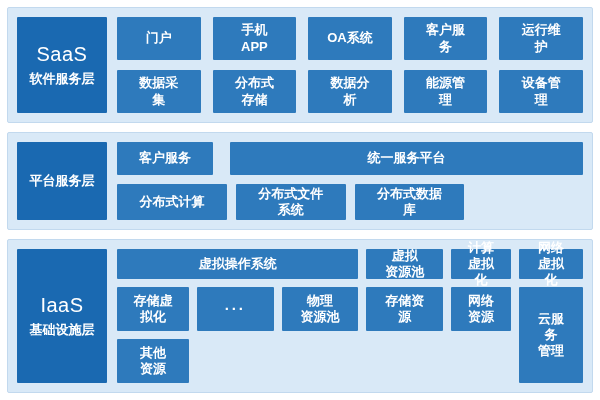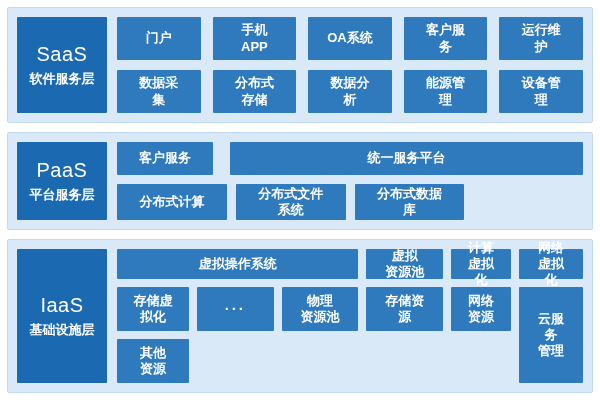--- a/index.html
+++ b/index.html
@@ -97,21 +97,20 @@
       <div class="box">数据采集</div>
       <div class="box">分布式存储</div>
       <div class="box">数据分析</div>
       <div class="box">能源管理</div>
       <div class="box">设备管理</div>
     </div>
   </section>
 
   <section class="panel panel-paas">
     <div class="label">
-      <div class="label-title">PaaS</div>
       <div class="label-sub">平台服务层</div>
     </div>
     <div class="content">
       <div class="paas-row1">
         <div class="box">客户服务</div>
         <div class="box">统一服务平台</div>
       </div>
       <div class="paas-row2">
         <div class="box">分布式计算</div>
         <div class="box">分布式文件系统</div>

